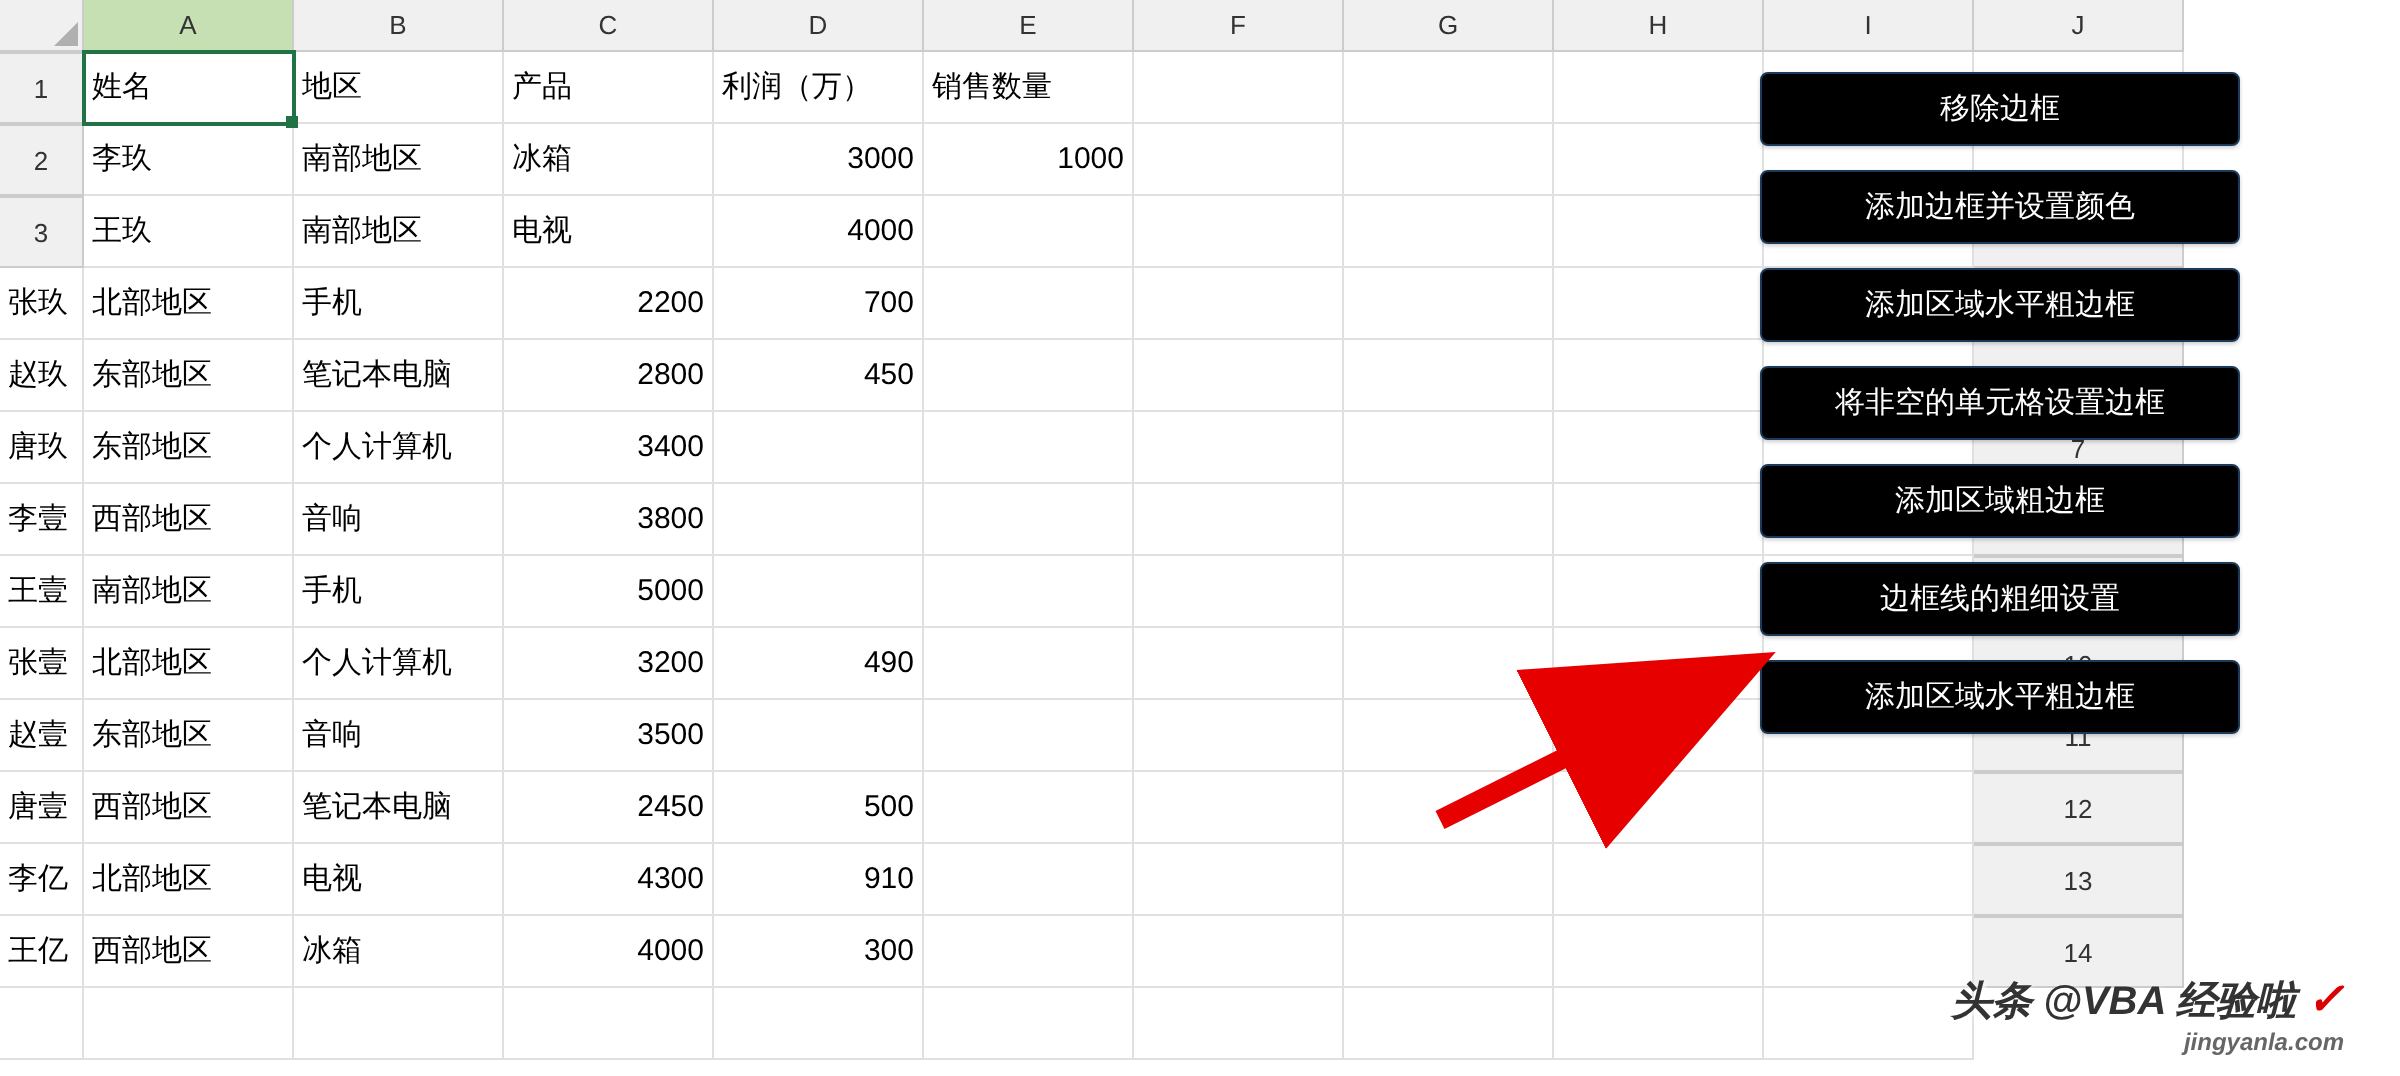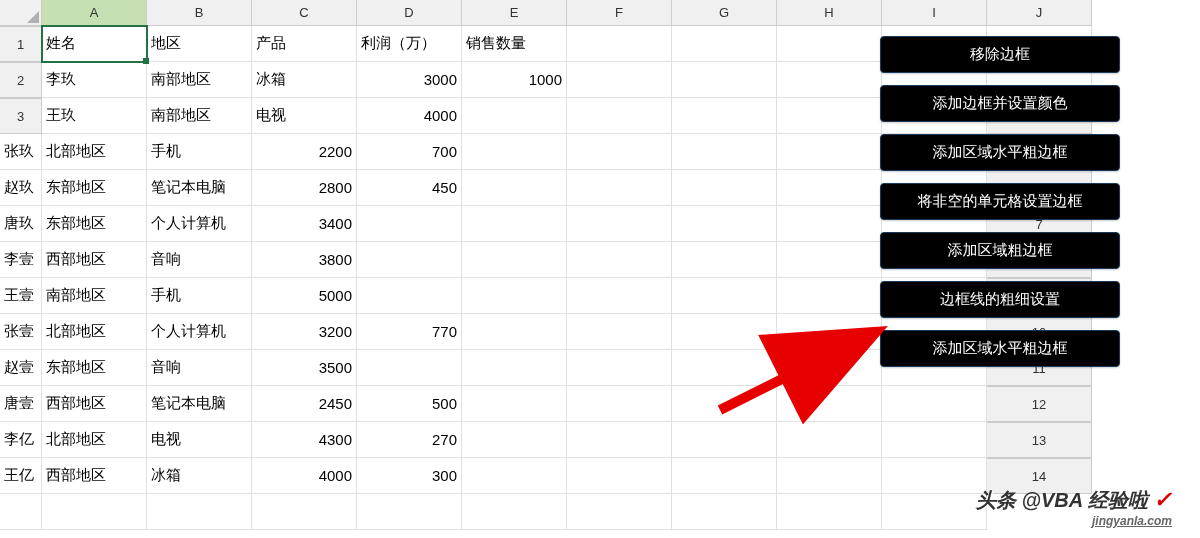--- a/index.html
+++ b/index.html
@@ -130,21 +130,20 @@
       font-weight: bold;
       font-style: italic;
       z-index: 20;
       text-shadow: 1px 1px 2px #fff;
     }
     .watermark .sub {
       display: block;
       font-size: 12px;
       color: #666;
       text-align: right;
-      text-decoration: underline;
     }
     .watermark .check {
       color: #d00;
       font-size: 22px;
     }
   </style>
 </head>
 <body>
 
 <div class="spreadsheet" id="grid" style="grid-template-rows: 26px repeat(14, 36px);">
@@ -244,21 +243,21 @@
     <div class="cell"></div>
     <div class="cell"></div>
     <div class="cell"></div>
     <div class="cell"></div>
     <div class="cell"></div>
     <div class="row-header">9</div>
     <div class="cell">张壹</div>
     <div class="cell">北部地区</div>
     <div class="cell">个人计算机</div>
     <div class="cell num">3200</div>
-    <div class="cell num">770</div>
+    <div class="cell num">490</div>
     <div class="cell"></div>
     <div class="cell"></div>
     <div class="cell"></div>
     <div class="cell"></div>
     <div class="cell"></div>
     <div class="row-header">10</div>
     <div class="cell">赵壹</div>
     <div class="cell">东部地区</div>
     <div class="cell">音响</div>
     <div class="cell num">3500</div>
@@ -277,21 +276,21 @@
     <div class="cell"></div>
     <div class="cell"></div>
     <div class="cell"></div>
     <div class="cell"></div>
     <div class="cell"></div>
     <div class="row-header">12</div>
     <div class="cell">李亿</div>
     <div class="cell">北部地区</div>
     <div class="cell">电视</div>
     <div class="cell num">4300</div>
-    <div class="cell num">270</div>
+    <div class="cell num">910</div>
     <div class="cell"></div>
     <div class="cell"></div>
     <div class="cell"></div>
     <div class="cell"></div>
     <div class="cell"></div>
     <div class="row-header">13</div>
     <div class="cell">王亿</div>
     <div class="cell">西部地区</div>
     <div class="cell">冰箱</div>
     <div class="cell num">4000</div>

